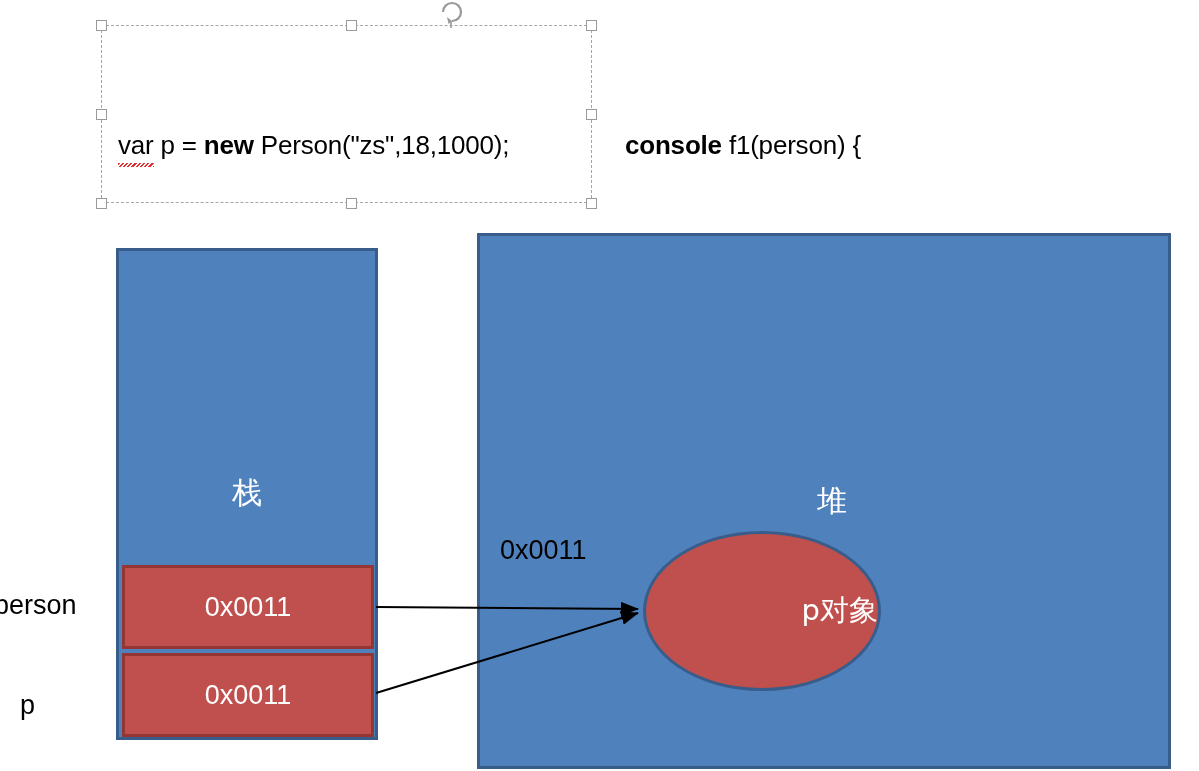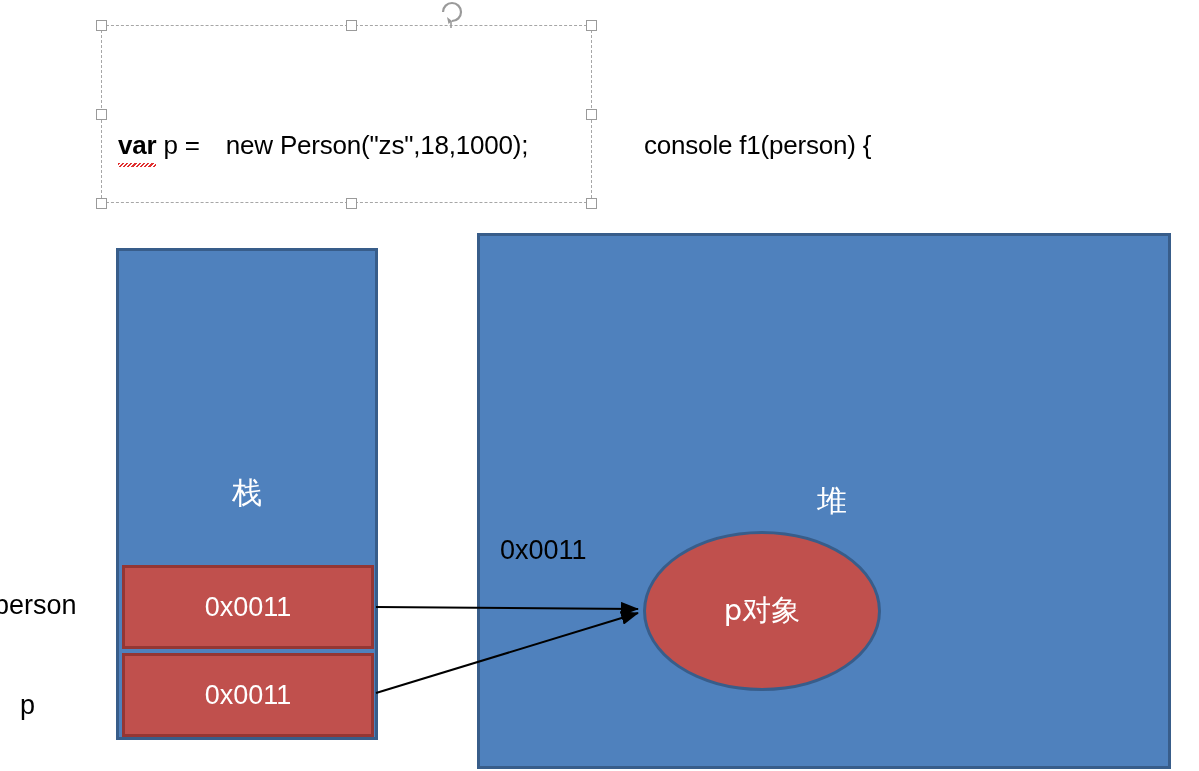--- a/index.html
+++ b/index.html
@@ -22,23 +22,23 @@
   
   .code-block {
     position: absolute;
     font-size: 26px;
     line-height: 40px;
     color: #000000;
     white-space: pre;
     letter-spacing: -0.2px;
   }
   .code-line { display: block; }
-  .kw { font-weight: normal; margin-left: 19px; }
+  .kw { font-weight: bold; }
   .misspell {
-    font-weight: bold;
+    font-weight: normal;
     position: relative;
     display: inline-block;
     text-align: right;
   }
   .misspell::after {
     content: "";
     position: absolute;
     left: 0;
     right: 0;
     bottom: -2px;
@@ -134,21 +134,21 @@
     left: 643px;
     top: 531px;
     width: 238px;
     height: 160px;
     background: #C0504D;
     border: 3px solid #385D8A;
     border-radius: 50%;
     box-sizing: border-box;
     display: flex;
     align-items: center;
-    justify-content: center;
+    justify-content: flex-end;
     color: #ffffff;
     font-size: 29px;
     font-family: "DejaVu Sans", "Liberation Sans", sans-serif;
   }
 
   #heap-addr {
     position: absolute;
     left: 500px;
     top: 537px;
     font-size: 27px;

